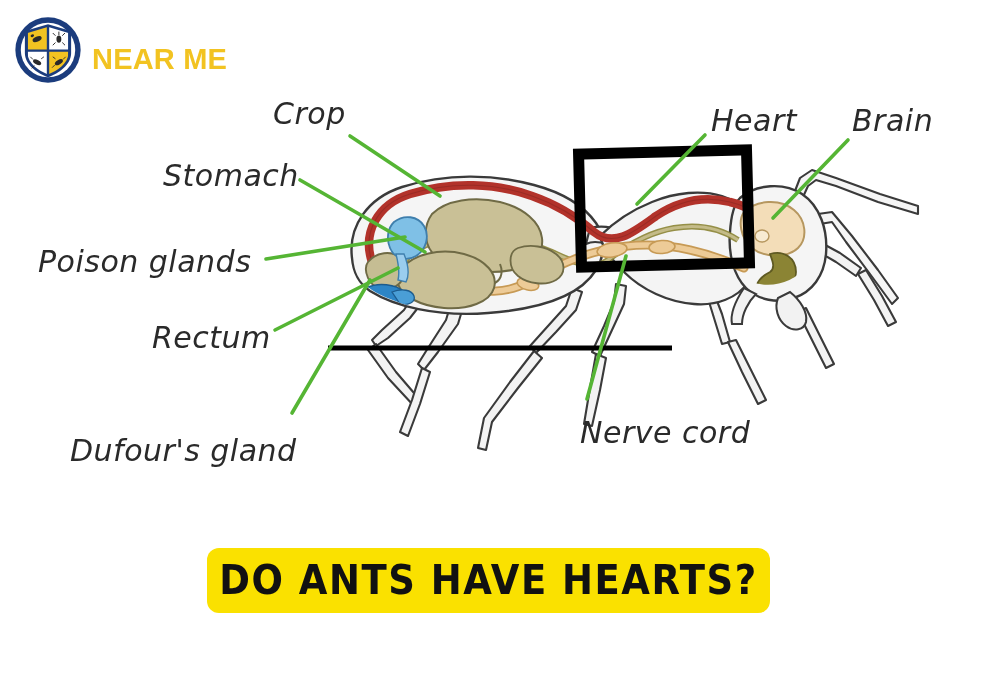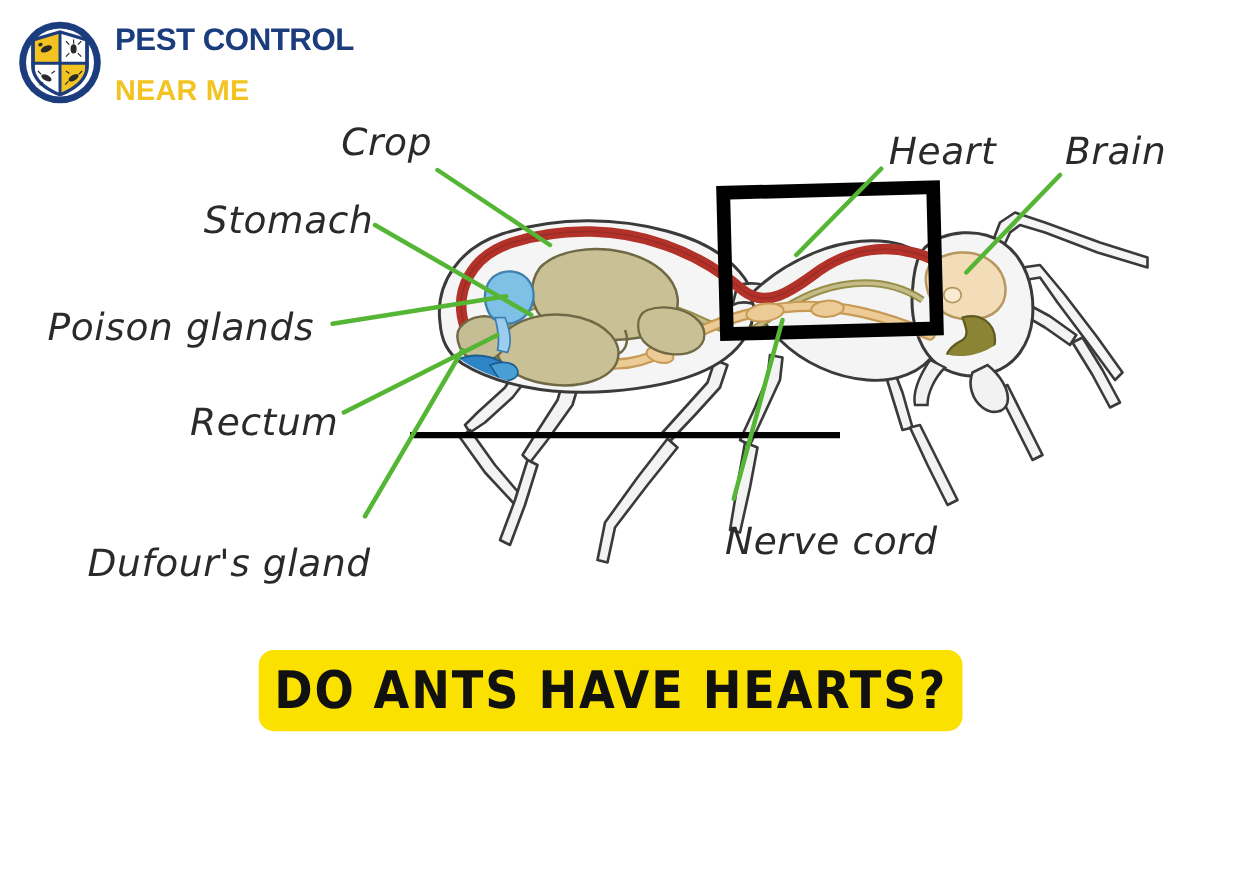--- a/index.html
+++ b/index.html
@@ -30,21 +30,21 @@
     font-family: "Liberation Sans", sans-serif;
     font-weight: bold;
     font-size: 25px;
     letter-spacing: -0.4px;
     color: #1b3c7d;
     display: block;
   }
   #logo-line2 {
     font-family: "Liberation Sans", sans-serif;
     font-weight: bold;
-    font-size: 23px;
+    font-size: 29px;
     letter-spacing: 0.2px;
     color: #f2c321;
     display: block;
     margin-top: 16px;
   }
 
   
   #diagram {
     position: absolute;
     left: 0;
@@ -59,21 +59,21 @@
     font-style: italic;
     font-size: 30px;
     fill: #2a2a2a;
     letter-spacing: 0.5px;
   }
 
   
   #banner {
     position: absolute;
     left: 207px;
-    top: 520px;
+    top: 548px;
     width: 563px;
     height: 65px;
     background: #fae100;
     border-radius: 12px;
     display: flex;
     align-items: center;
     justify-content: center;
   }
   #banner-text {
     font-family: "DejaVu Sans", sans-serif;
@@ -119,21 +119,20 @@
         <ellipse cx="34" cy="68" rx="6.5" ry="3.4" transform="rotate(28 34 68)"></ellipse>
         <path d="M28 64 L24 60 M30 73 L26 77 M40 63 L44 60" stroke="#2a2a2a" stroke-width="1.3" fill="none"></path>
       </g>
       <g>
         <ellipse cx="66" cy="68" rx="6.5" ry="3.3" transform="rotate(-30 66 68)"></ellipse>
         <path d="M60 72 L56 76 M72 64 L76 60 M61 63 L57 60" stroke="#2a2a2a" stroke-width="1.3" fill="none"></path>
       </g>
     </g>
   </svg>
   <div id="logo-text">
-    <span id="logo-line1">PEST CONTROL</span>
     <span id="logo-line2">NEAR ME</span>
   </div>
 </div>
 
 <div id="diagram">
 <svg id="diagram-svg" viewBox="0 0 1000 520">
 
   <defs>
     <clipPath id="gasterClip">
       <path d="M352 258 C348 228 366 200 400 189 C442 176 490 176 530 186

